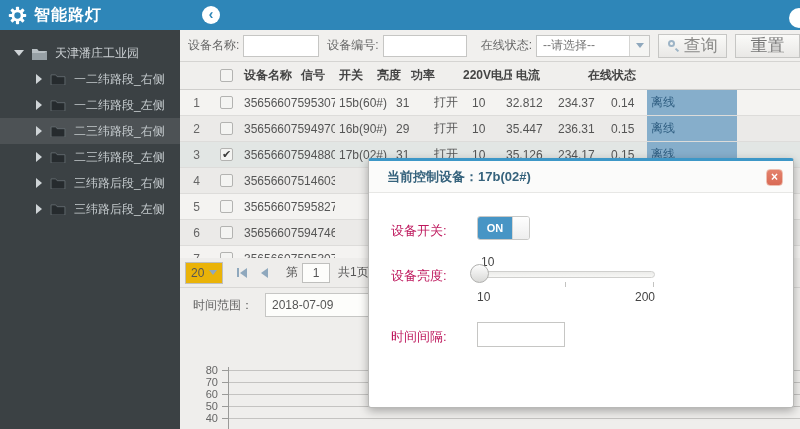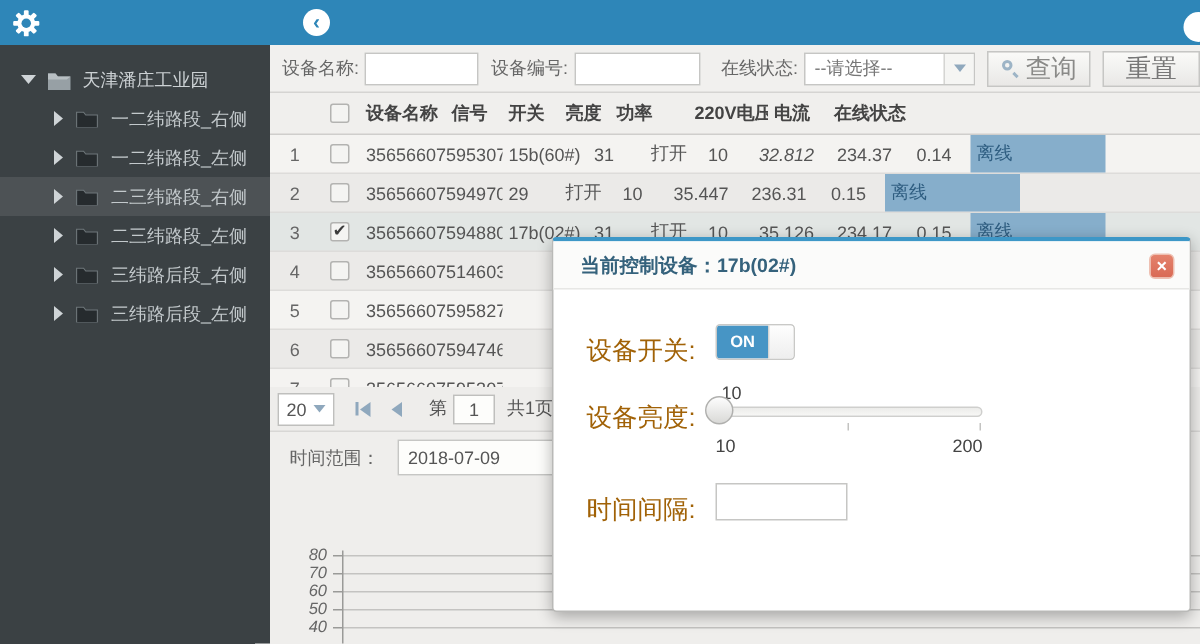--- a/index.html
+++ b/index.html
@@ -48,45 +48,45 @@
   .trow.selected { background:#e2e6e4; }
   .tc { padding-left:4px; overflow:hidden; white-space:nowrap; height:100%; display:flex; align-items:center; }
   .c-num { width:33px; justify-content:center; padding-left:0; color:#666; }
   .c-cb { width:27px; justify-content:center; padding-left:0; }
   .checkbox { width:13px; height:13px; border:1px solid #b3b3b1; background:#f4f4f2; border-radius:2px; font-size:11px; line-height:11px; text-align:center; color:#3c3c3c; cursor:pointer; }
   .status-cell { background:#86aecb; color:#2e5d80; }
   #rows-clip { overflow:hidden; height:168px; }
 
   
   #pagination { position:absolute; left:0; top:258px; width:620px; height:30px; background:#eeedeb; border-bottom:1px solid #d8d7d5; display:flex; align-items:center; font-size:12px; color:#555; }
-  #page-size-select { margin-left:5px; width:38px; height:22px; background:#ffffff; border:1px solid #bfbfbd; display:flex; align-items:center; justify-content:space-between; padding:0 5px; cursor:pointer; }
+  #page-size-select { margin-left:5px; width:38px; height:22px; background:#eab308; border:1px solid #bfbfbd; display:flex; align-items:center; justify-content:space-between; padding:0 5px; cursor:pointer; }
   .pg-btn { margin-left:14px; color:#8fa8bd; font-size:11px; cursor:pointer; display:flex; align-items:center; }
   .pg-btn .vbar { display:inline-block; width:2px; height:9px; background:#8fa8bd; margin-right:1px; }
   .tri-left { width:0; height:0; border-top:5px solid transparent; border-bottom:5px solid transparent; border-right:7px solid #8fa8bd; }
   #page-prefix { margin-left:18px; }
   #page-input { width:28px; height:20px; border:1px solid #bfbfbd; background:#fdfdfb; margin-left:4px; text-align:center; font-size:12px; color:#555; }
   #total-pages { margin-left:8px; }
 
   
   #timerange { position:absolute; left:0; top:291px; width:620px; height:28px; display:flex; align-items:center; font-size:12px; color:#666; }
   #time-range-label { margin-left:13px; }
   #time-range-input { margin-left:12px; width:170px; height:24px; border:1px solid #c6c6c4; background:#fdfdfb; padding-left:6px; font-size:12px; color:#555; }
-  #chart { position:absolute; left:0; top:364px; width:620px; height:65px;font-style:italic; }
+  #chart { position:absolute; left:0; top:364px; width:620px; height:65px; }
   .ytick { position:absolute; left:0; width:620px; height:12px; }
   .ytick .lab { position:absolute; left:14px; width:24px; text-align:right; font-size:11px; color:#666; top:0; }
   .ytick .tick { position:absolute; left:42px; top:6px; width:6px; height:1px; background:#9a9a98; }
   .ytick .grid { position:absolute; left:48px; right:0; top:6px; height:1px; background:#c4c3c1; }
   #yaxis-line { position:absolute; left:48px; top:3px; width:1px; height:62px; background:#9a9a98; }
 
   
   #modal { position:absolute; left:368px; top:158px; width:426px; height:250px; background:#fff; border:1px solid #b9b9b7; border-top:3px solid #3d97c7; border-radius:3px; box-shadow:0 3px 10px rgba(0,0,0,.3); z-index:10; }
   #modal-header { height:32px; background:#fbfbfa; border-bottom:1px solid #e7e7e5; display:flex; align-items:center; }
   #modal-title { margin-left:18px; font-size:13px; font-weight:bold; color:#35627c; }
   #modal-close { position:absolute; right:10px; top:8px; width:17px; height:17px; background:linear-gradient(#e4826c,#d96a55); border:1px solid #eec0b2; border-radius:4px; color:#fff; font-size:12px; font-weight:bold; line-height:15px; text-align:center; cursor:pointer; }
-  .m-label { position:absolute; left:22px; font-size:17px; color:#a16207; }
+  .m-label { position:absolute; left:22px; font-size:13px; color:#be185d; }
   #toggle { position:absolute; left:108px; top:55px; width:53px; height:24px; border:1px solid #c9c9c7; border-radius:3px; overflow:hidden; display:flex; cursor:pointer; background:#fff; }
   #toggle-on { width:34px; height:100%; background:#4795c5; color:#fff; font-size:11px; font-weight:bold; display:flex; align-items:center; justify-content:center; }
   #toggle-knob { flex:1; background:linear-gradient(#fefefe,#eee); border-left:1px solid #d5d5d3; }
   #brightness-value { position:absolute; left:112px; top:94px; font-size:12px; color:#444; }
   #slider-track { position:absolute; left:108px; top:110px; width:178px; height:7px; background:linear-gradient(#ececea,#f7f7f5); border:1px solid #cfcfcd; border-radius:4px; }
   #slider-handle { position:absolute; left:101px; top:103px; width:19px; height:19px; border-radius:50%; background:linear-gradient(#fdfdfd,#d9d9d7); border:1px solid #b0b0ae; cursor:pointer; }
   .slider-tick { position:absolute; top:121px; width:1px; height:5px; background:#c3c3c1; }
   #brightness-min { position:absolute; left:108px; top:129px; font-size:12px; color:#444; }
   #brightness-max { position:absolute; left:266px; top:129px; font-size:12px; color:#444; }
   #interval-input { position:absolute; left:108px; top:161px; width:88px; height:25px; border:1px solid #c6c6c4; background:#fff; padding-left:5px; font-size:12px; }
@@ -99,20 +99,21 @@
     <svg width="19" height="19" viewBox="0 0 24 24">
       <g fill="#ffffff">
         <rect x="10" y="1" width="4" height="22" rx="1"></rect>
         <rect x="10" y="1" width="4" height="22" rx="1" transform="rotate(45 12 12)"></rect>
         <rect x="10" y="1" width="4" height="22" rx="1" transform="rotate(90 12 12)"></rect>
         <rect x="10" y="1" width="4" height="22" rx="1" transform="rotate(135 12 12)"></rect>
       </g>
       <circle cx="12" cy="12" r="7.5" fill="#ffffff"></circle>
       <circle cx="12" cy="12" r="4" fill="#2e86b8"></circle>
     </svg>
+    <span id="app-title">智能路灯</span>
   </div>
   <div id="tree">
     <div class="tree-root-row">
       <span class="caret-down"></span>
       <svg class="folder" width="17" height="13" viewBox="0 0 17 13">
         <path d="M1 2 h5 l1.6 2 H16 v9 H1 z" fill="#97a0a5"></path>
         <path d="M1 2 h5 l1.6 2 H16 l-2.5 2 H1 z" fill="#b8bfc3"></path>
       </svg>
       <span>天津潘庄工业园</span>
     </div>
@@ -205,44 +206,45 @@
       <div class="tc c-cb">
         <div class="checkbox"></div>
       </div>
         <div class="tc" style="width: 57px;">设备名称</div>
         <div class="tc" style="width: 38px;">信号</div>
         <div class="tc" style="width: 38px;">开关</div>
         <div class="tc" style="width: 34px;">亮度</div>
         <div class="tc" style="width: 52px;">功率</div>
         <div class="tc" style="width: 53px;">220V电压</div>
         <div class="tc" style="width: 40px;">电流</div>
-        <div class="tc" style="width: 90px;">在线状态</div>
+        <div class="tc" style="width: 90px; margin-left: 32px;">在线状态</div>
       </div>
     <div id="rows-clip">
         <div class="trow odd">
           <div class="tc c-num">1</div>
           <div class="tc c-cb">
             <div class="checkbox"></div>
           </div>
           <div class="tc" style="width: 95px;">356566075953075</div>
           <div class="tc" style="width: 57px;">15b(60#)</div>
           <div class="tc" style="width: 38px;">31</div>
           <div class="tc" style="width: 38px;">打开</div>
           <div class="tc" style="width: 34px;">10</div>
-          <div class="tc" style="width: 52px; font-style: italic;">32.812</div>
+          <div class="tc" style="width: 52px;">32.812</div>
           <div class="tc" style="width: 53px;">234.37</div>
           <div class="tc" style="width: 40px;">0.14</div>
           <div class="tc status-cell" style="width: 90px;">离线</div>
         </div>
         <div class="trow even">
           <div class="tc c-num">2</div>
           <div class="tc c-cb">
             <div class="checkbox"></div>
           </div>
           <div class="tc" style="width: 95px;">356566075949701</div>
+          <div class="tc" style="width: 57px;">16b(90#)</div>
           <div class="tc" style="width: 38px;">29</div>
           <div class="tc" style="width: 38px;">打开</div>
           <div class="tc" style="width: 34px;">10</div>
           <div class="tc" style="width: 52px;">35.447</div>
           <div class="tc" style="width: 53px;">236.31</div>
           <div class="tc" style="width: 40px;">0.15</div>
           <div class="tc status-cell" style="width: 90px;">离线</div>
         </div>
         <div class="trow odd selected">
           <div class="tc c-num">3</div>

